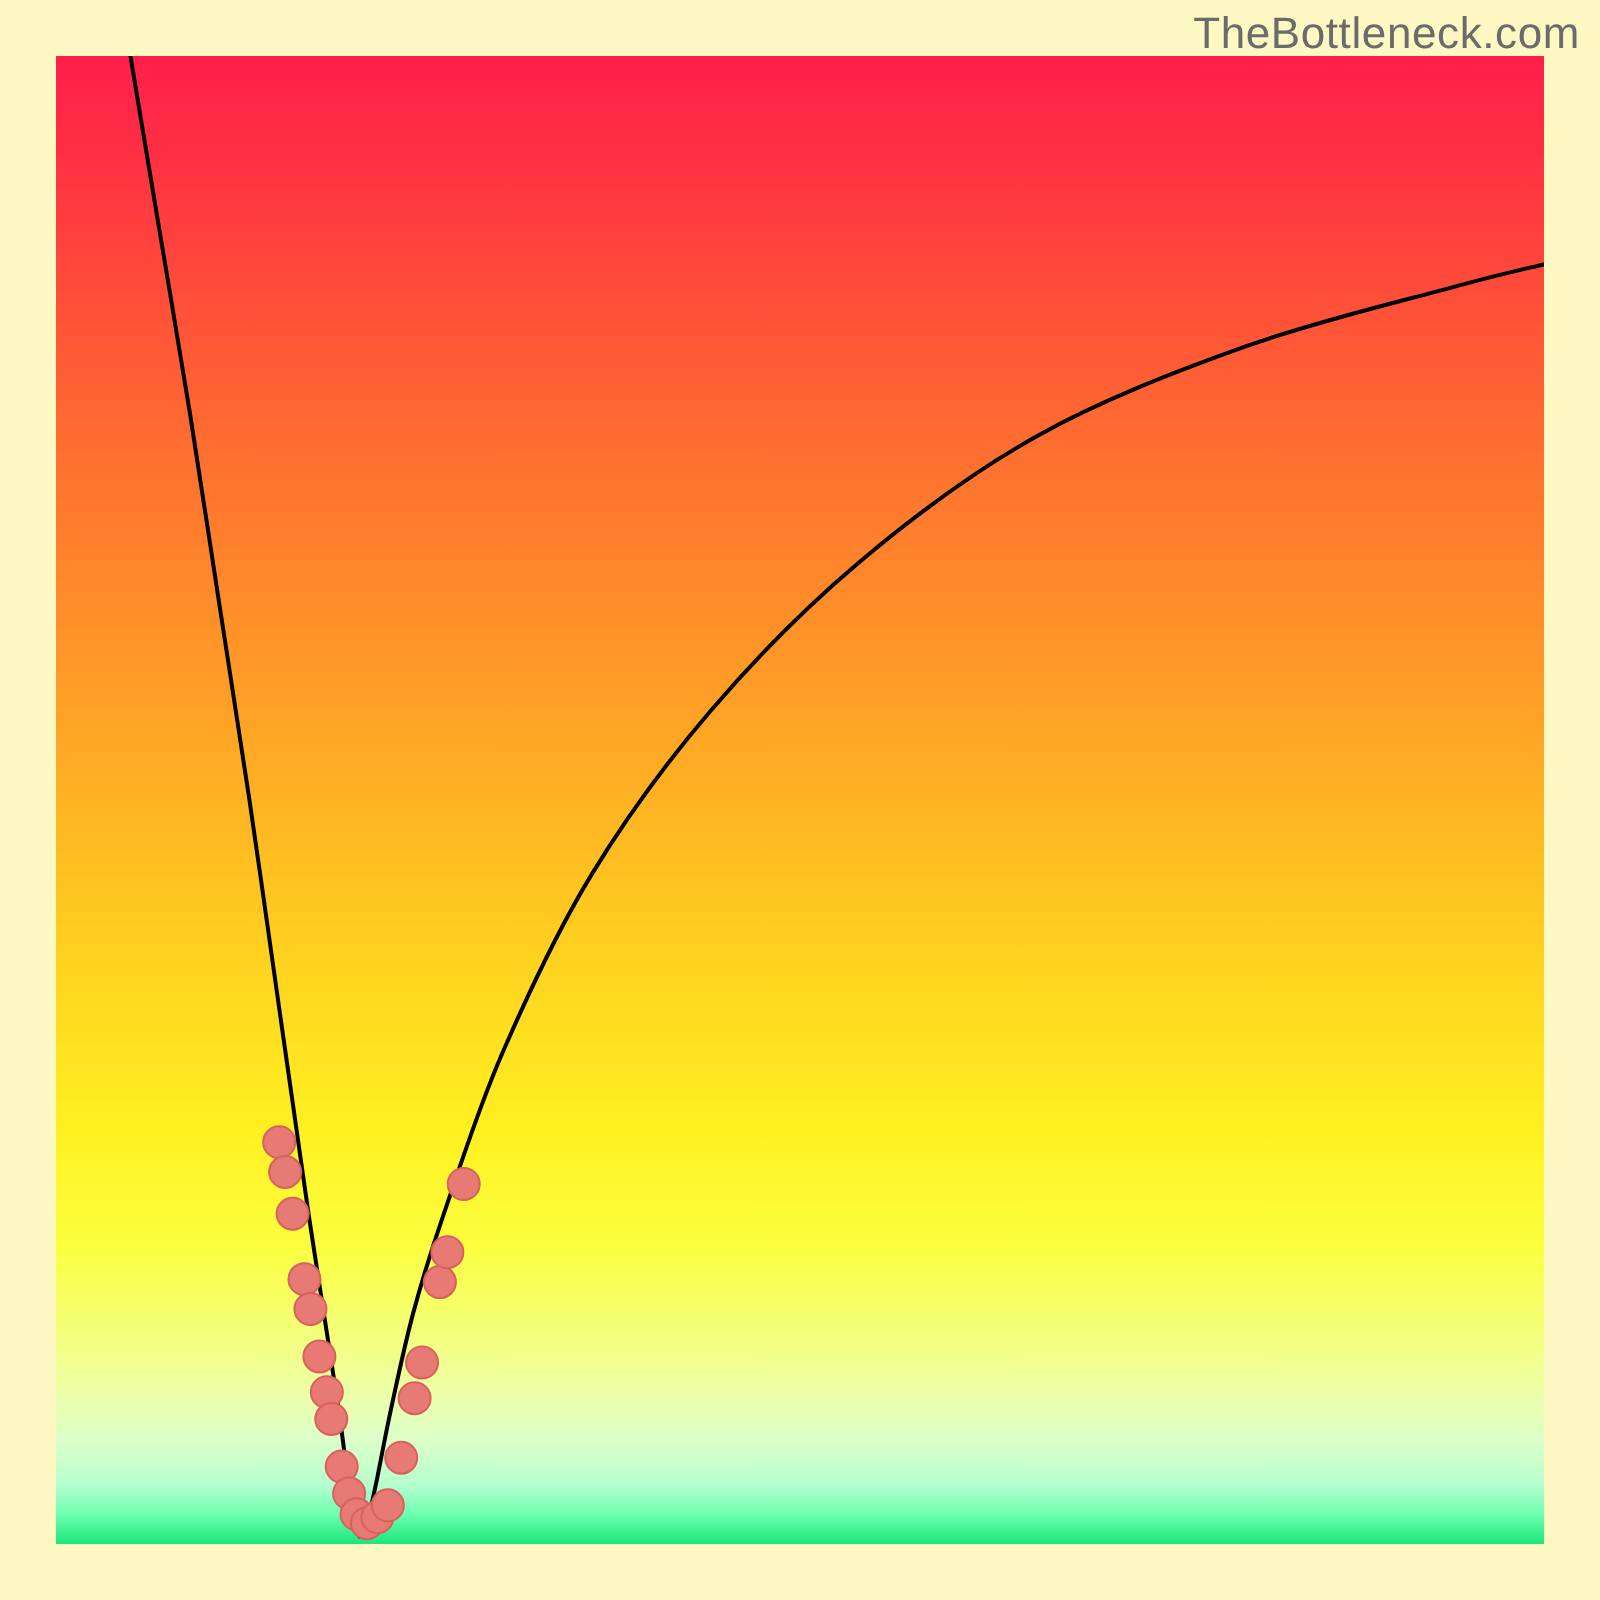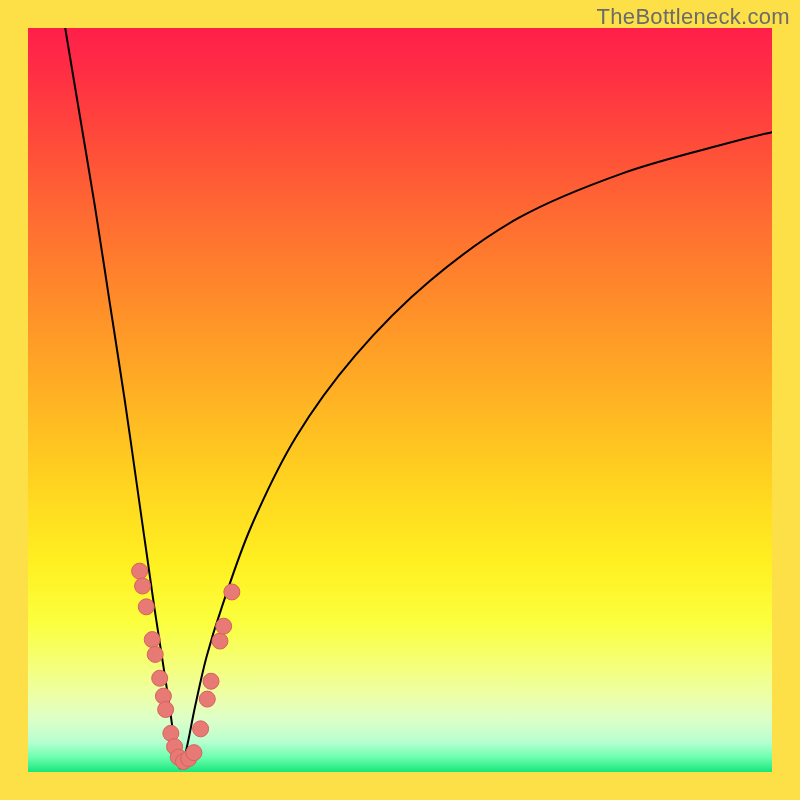--- a/index.html
+++ b/index.html
@@ -10,21 +10,21 @@
     overflow: hidden;
     background: #000;
     font-family: Arial, Helvetica, sans-serif;
   }
   .chart-frame {
     position: absolute;
     top: 0;
     left: 0;
     width: 800px;
     height: 800px;
-    background: #fde047;
+    background: #fef9c3;
   }
   .plot-area {
     position: absolute;
     top: 28px;
     left: 28px;
     width: 744px;
     height: 744px;
     overflow: hidden;
   }
   .gradient-bg {

